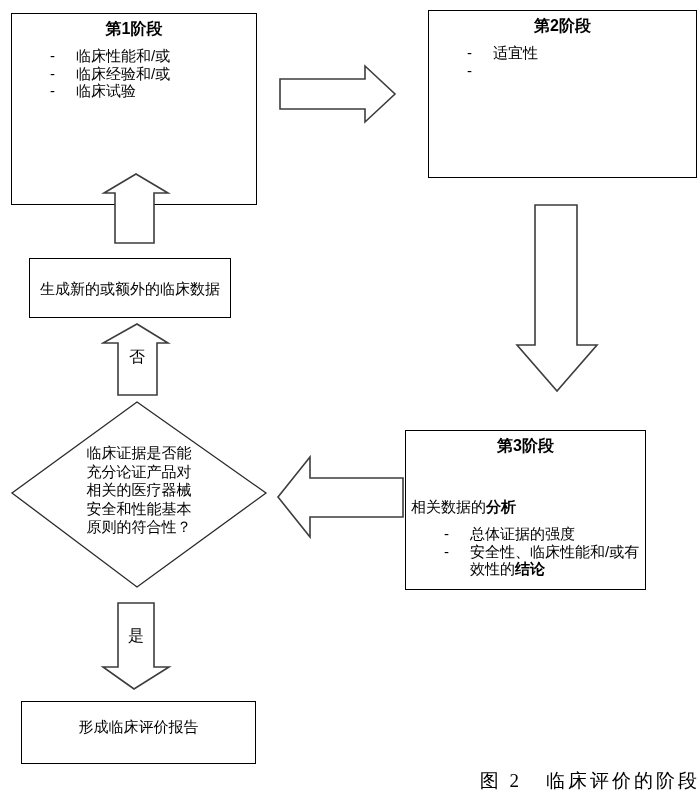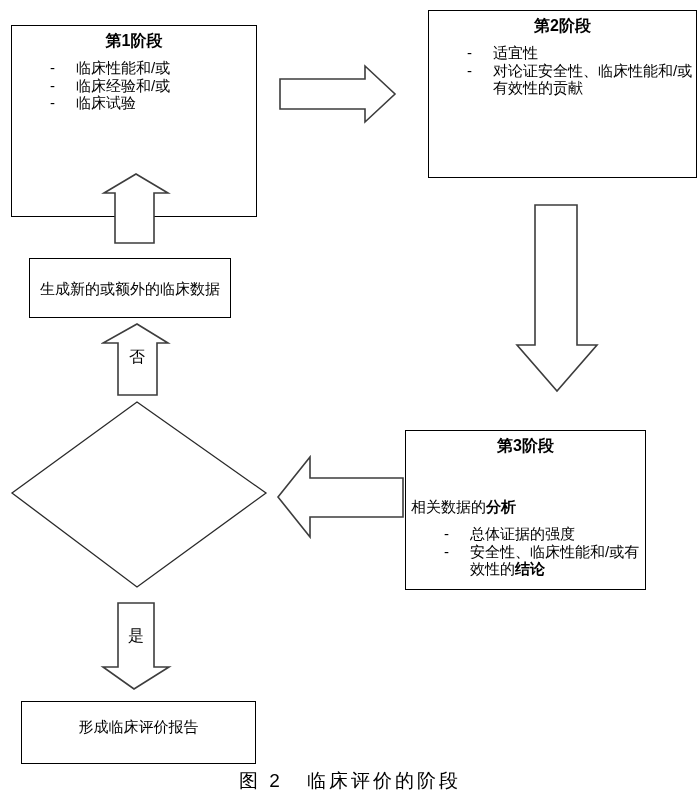--- a/index.html
+++ b/index.html
@@ -49,33 +49,33 @@
   }
   .flow-label {
     position: absolute;
     font-size: 16px;
     line-height: 18px;
     background: transparent;
   }
   .caption {
     position: absolute;
     left: 0; top: 768px; width: 700px;
-    text-align: center;
-    font-family: Liberation Sans, sans-serif;
+    text-align: right;
+    font-family: Liberation Serif, serif;
     font-size: 19px;
     letter-spacing: 3px;
   }
   .caption .gap { display: inline-block; width: 24px; }
 </style>
 </head>
 <body>
 
 <div class="canvas">
 
-  <div class="box pad8" style="left:11px; top:25px; width:246px; height:192px;">
+  <div class="box pad8" style="left:11px; top:13px; width:246px; height:192px;">
     <div class="stage-title">第1阶段</div>
     <div class="items">
       <div class="item-row">
           <span class="dash">-</span>
           <span class="item-text">临床性能和/或</span>
         </div>
       <div class="item-row">
           <span class="dash">-</span>
           <span class="item-text">临床经验和/或</span>
         </div>
@@ -92,22 +92,20 @@
 
   <div class="box pad4" style="left:428px; top:10px; width:269px; height:168px;">
     <div class="stage-title">第2阶段</div>
     <div class="items">
       <div class="item-row">
           <span class="dash">-</span>
           <span class="item-text">适宜性</span>
         </div>
       <div class="item-row">
           <span class="dash">-</span>
-          <span class="item-text">对论证安全性、临床性能和/或
-有效性的贡献</span>
         </div>
     </div>
   </div>
 
   <svg class="arrow-svg" style="left:514px; top:203px;" width="86" height="191" viewBox="0 0 86 191">
     <polygon points="21,2 63,2 63,142 83,142 43,188 3,142 21,142" fill="#ffffff" stroke="#3d3d3d" stroke-width="1.6"></polygon>
   </svg>
 
   <div class="box pad4" style="left:405px; top:430px; width:241px; height:160px;">
     <div class="stage-title">第3阶段</div>
@@ -125,20 +123,25 @@
     </div>
   </div>
 
   <svg class="arrow-svg" style="left:276px; top:455px;" width="129" height="84" viewBox="0 0 129 84">
     <polygon points="2,42 34,2 34,23 127,23 127,62 34,62 34,82" fill="#ffffff" stroke="#3d3d3d" stroke-width="1.6"></polygon>
   </svg>
 
   <svg class="arrow-svg" style="left:10px; top:400px;" width="258" height="189" viewBox="0 0 258 189">
     <polygon points="127,2 256,93 127,187 2,93" fill="#ffffff" stroke="#2a2a2a" stroke-width="1.3"></polygon>
   </svg>
+  <div class="decision-text">临床证据是否能
+充分论证产品对
+相关的医疗器械
+安全和性能基本
+原则的符合性？</div>
 
   <svg class="arrow-svg" style="left:101px; top:322px;" width="70" height="75" viewBox="0 0 70 75">
     <polygon points="36,2 67,21 56,21 56,73 17,73 17,21 2,21" fill="#ffffff" stroke="#3d3d3d" stroke-width="1.6"></polygon>
   </svg>
   <div class="flow-label" style="left:129px; top:348px;">否</div>
 
   <div class="box center-label-box" style="left:29px; top:258px; width:202px; height:60px;">
     <span>生成新的或额外的临床数据</span>
   </div>
 

